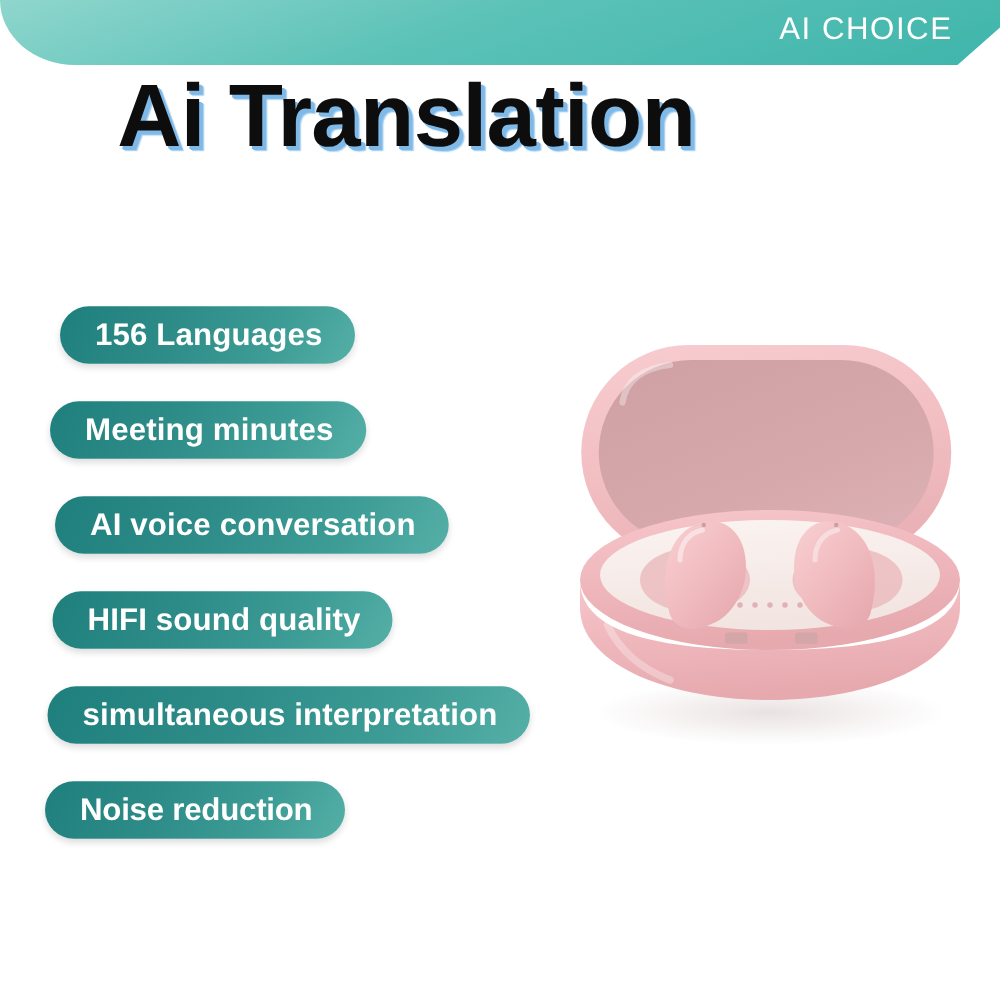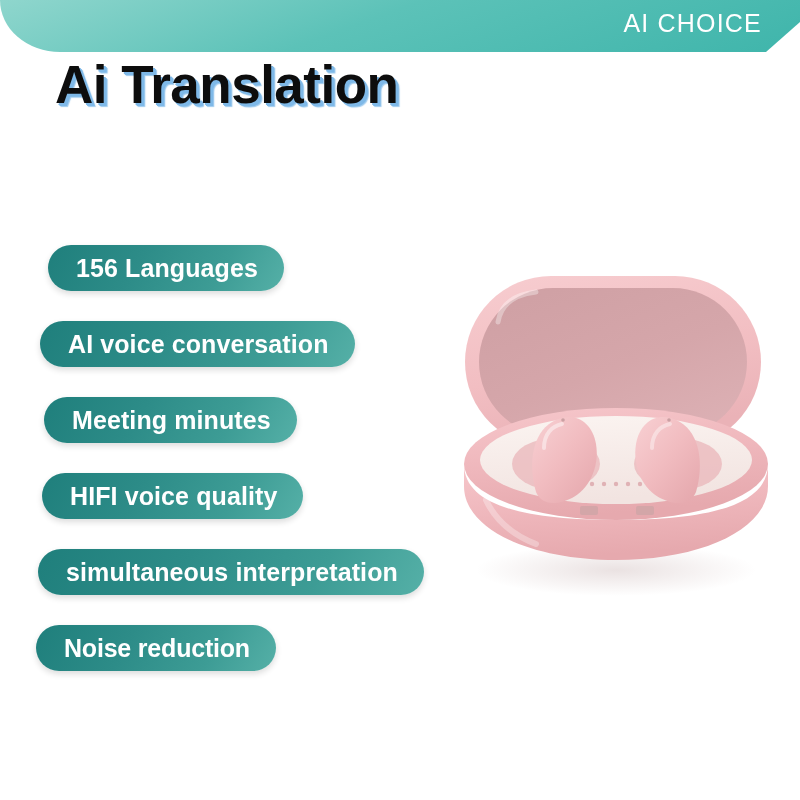--- a/index.html
+++ b/index.html
@@ -53,30 +53,31 @@
   }
 
   
   .title-block {
     position: absolute;
     left: 55px;
     top: 56px;
     width: 540px;
   }
   .title-line {
-    font-size: 53px;
+    font-size: 71px;
     font-weight: bold;
     line-height: 1.08;
     color: #0d0d0d;
     letter-spacing: -0.5px;
     text-shadow:
        2px  2px 0 #7fb9e8,
        3px  3px 0 #7fb9e8,
        4px  4px 1px rgba(127,185,232,0.75);
     white-space: nowrap;
+    text-align: center;
   }
 
   
   .pill-list {
     position: absolute;
     left: 36px;
     top: 245px;
     width: 560px;
   }
   .pill {
@@ -158,27 +159,27 @@
 
   <div class="title-block">
     <div class="title-line">Ai Translation</div>
   </div>
 
   <div class="pill-list">
     <div class="pill-row">
       <span class="pill">156 Languages</span>
     </div>
     <div class="pill-row">
+      <span class="pill">Meeting minutes</span>
+    </div>
+    <div class="pill-row">
       <span class="pill">AI voice conversation</span>
     </div>
     <div class="pill-row">
-      <span class="pill">Meeting minutes</span>
-    </div>
-    <div class="pill-row">
-      <span class="pill">HIFI voice quality</span>
+      <span class="pill">HIFI sound quality</span>
     </div>
     <div class="pill-row">
       <span class="pill">simultaneous interpretation</span>
     </div>
     <div class="pill-row">
       <span class="pill">Noise reduction</span>
     </div>
   </div>
 
   <div class="product">

